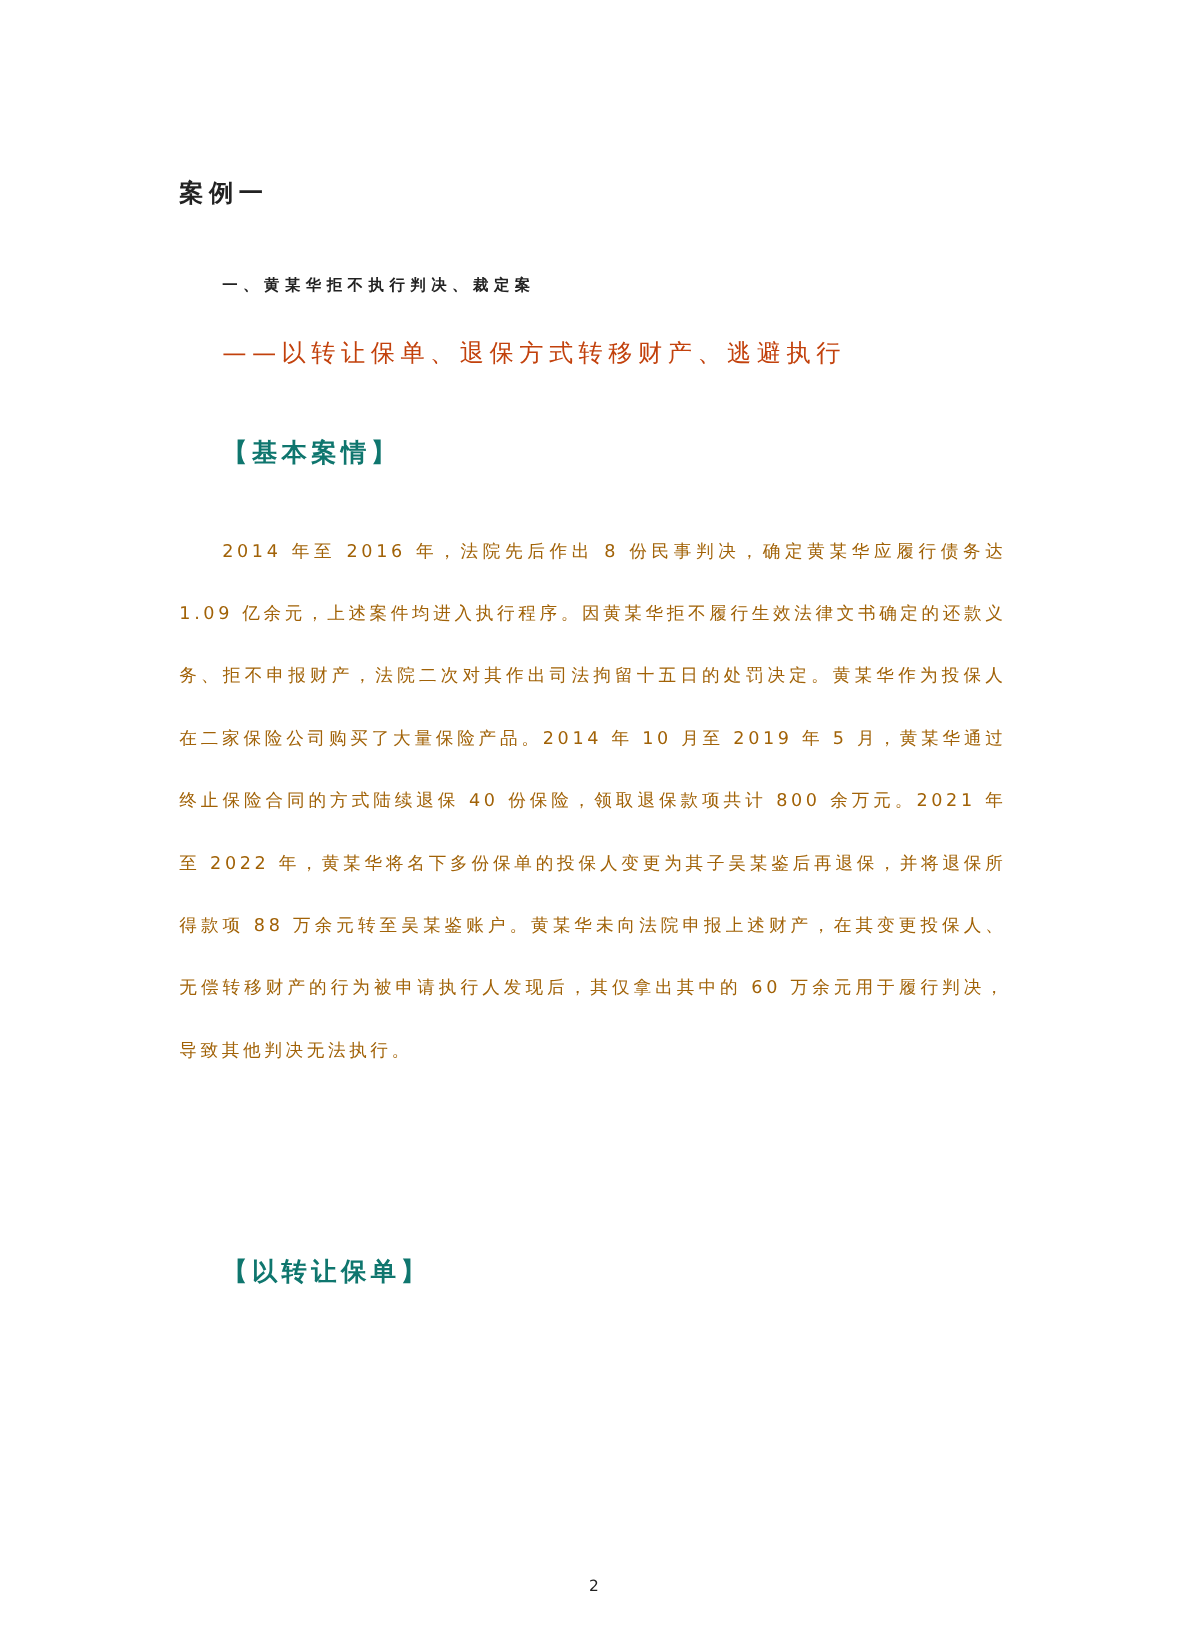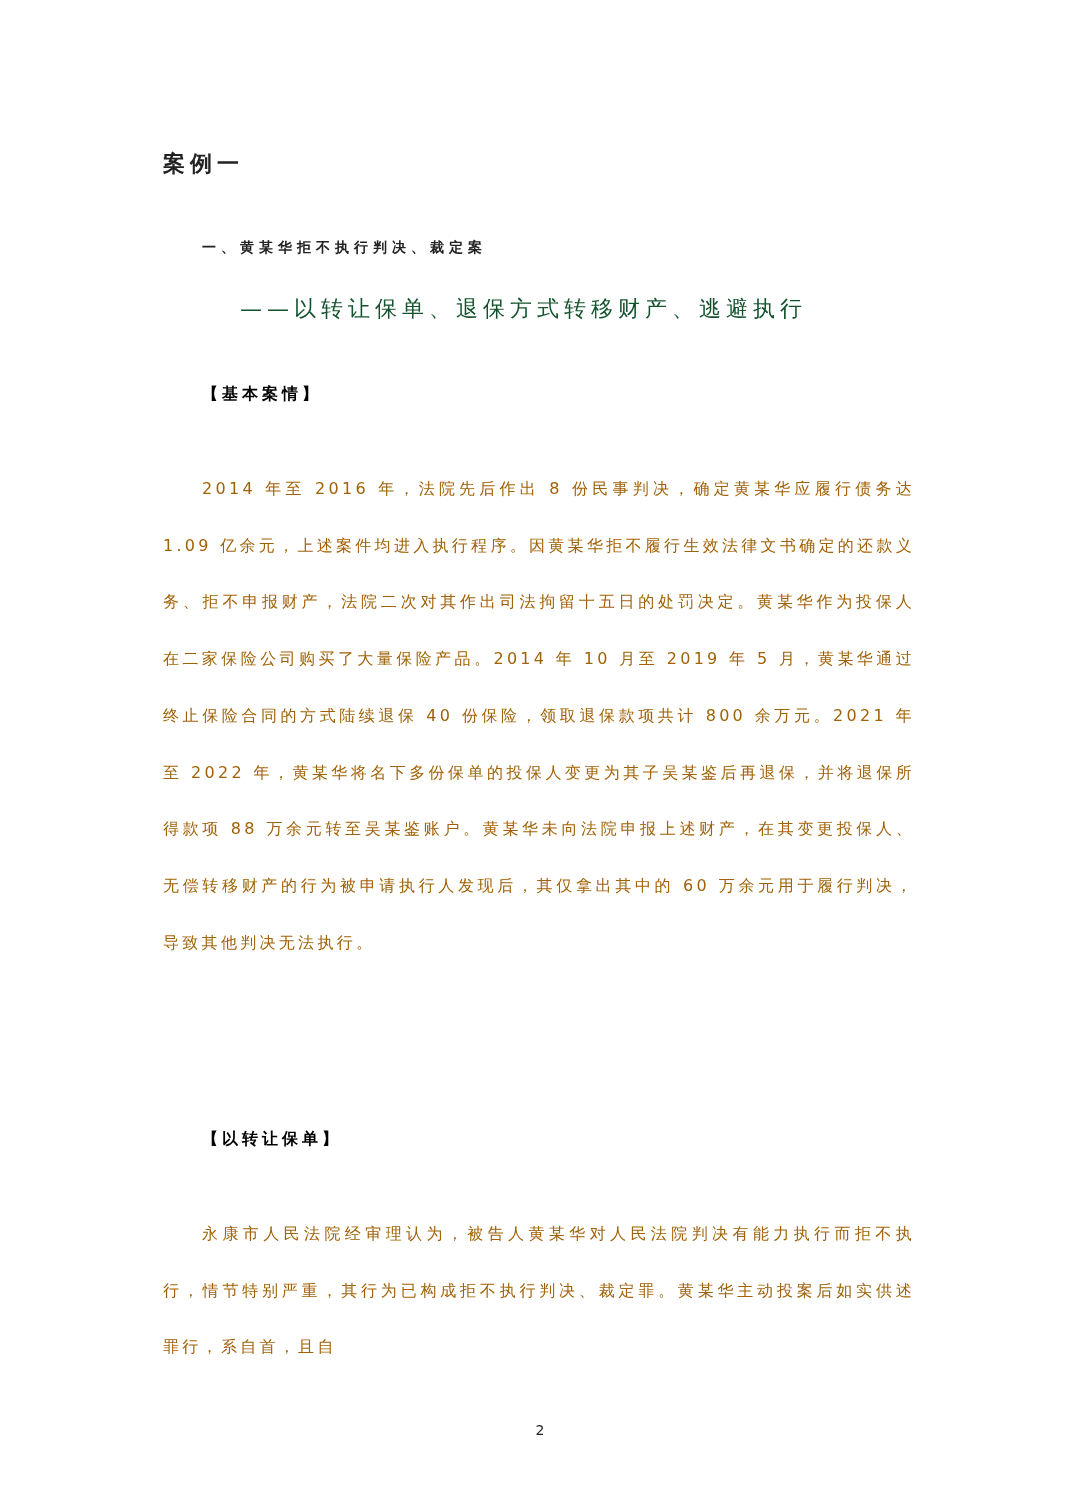--- a/index.html
+++ b/index.html
@@ -1,33 +1,32 @@
 <!DOCTYPE html>
 <html><head>
   <meta charset="utf-8">
   <style>
     html, body { margin: 0; padding: 0; background: #ffffff; }
     body { width: 1080px; height: 1488px; position: relative; overflow: hidden;
            font-family: "DejaVu Sans", sans-serif; color: #2a2a2a; }
-    .page { position: absolute; left: 0; top: 4px; width: 1080px; height: 1327px; }
+    .page { position: absolute; left: 0; top: 16px; width: 1080px; height: 1327px; }
     .case-label { position: absolute; left: 163px; top: 145px; font-size: 22px; font-weight: bold; letter-spacing: 5px; color: #222; }
     .title { position: absolute; left: 202px; top: 235px; font-size: 14px; font-weight: bold; letter-spacing: 5px; color: #222; }
-    .subtitle { position: absolute; left: 202px; top: 290px; font-size: 22px; letter-spacing: 5px; color: #14532d; margin-left: 38px; }
-    .section-head { position: absolute; left: 202px; font-size: 16px; font-weight: bold; letter-spacing: 4px; color: #000000; text-align: center; }
+    .subtitle { position: absolute; left: 202px; top: 290px; font-size: 22px; letter-spacing: 5px; color: #c2410c; }
+    .section-head { position: absolute; left: 202px; font-size: 23px; font-weight: bold; letter-spacing: 4px; color: #0f766e; text-align: center; }
     .para { position: absolute; left: 163px; width: 752px; font-size: 16px; line-height: 56.7px; letter-spacing: 3.3px; text-indent: 39px; text-align: justify; color: #a16207; }
     .page-number { position: absolute; left: 0; width: 1080px; top: 1418px; text-align: center; font-size: 14px; color: #222; }
   </style>
 </head>
 <body>
 
 <div class="page">
   <div class="case-label">案例一</div>
   <div class="title">一、黄某华拒不执行判决、裁定案</div>
   <div class="subtitle">——以转让保单、退保方式转移财产、逃避执行</div>
 
   <div class="section-head" style="top:380px;">【基本案情】</div>
   <div class="para" style="top:457px;">2014 年至 2016 年，法院先后作出 8 份民事判决，确定黄某华应履行债务达 1.09 亿余元，上述案件均进入执行程序。因黄某华拒不履行生效法律文书确定的还款义务、拒不申报财产，法院二次对其作出司法拘留十五日的处罚决定。黄某华作为投保人在二家保险公司购买了大量保险产品。2014 年 10 月至 2019 年 5 月，黄某华通过终止保险合同的方式陆续退保 40 份保险，领取退保款项共计 800 余万元。2021 年至 2022 年，黄某华将名下多份保单的投保人变更为其子吴某鉴后再退保，并将退保所得款项 88 万余元转至吴某鉴账户。黄某华未向法院申报上述财产，在其变更投保人、无偿转移财产的行为被申请执行人发现后，其仅拿出其中的 60 万余元用于履行判决，导致其他判决无法执行。</div>
 
   <div class="section-head" style="top:1125px;">【以转让保单】</div>
-  <div class="para" style="top:1202px;">永康市人民法院经审理认为，被告人黄某华对人民法院判决有能力执行而拒不执行，情节特别严重，其行为已构成拒不执行判决、裁定罪。黄某华主动投案后如实供述罪行，系自首，且自</div>
 
   <div class="page-number">2</div>
 </div>
 
 </body></html>

